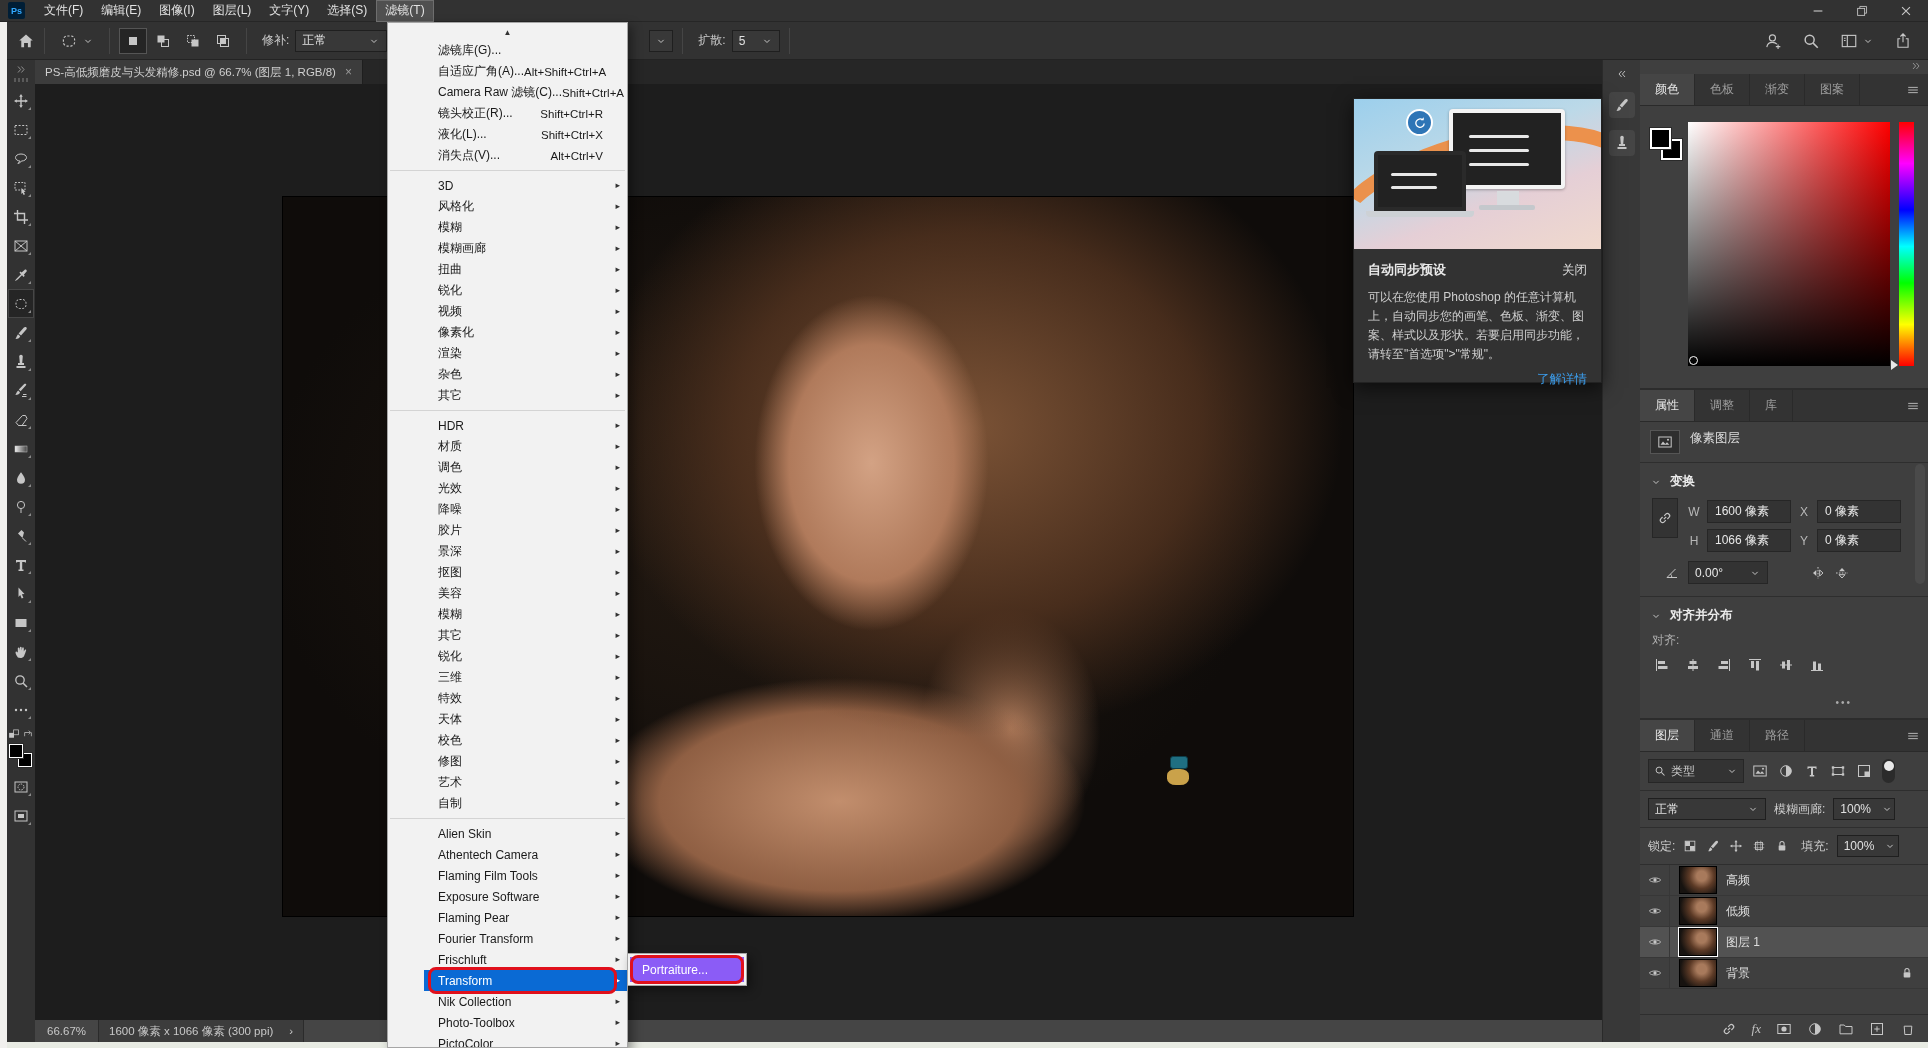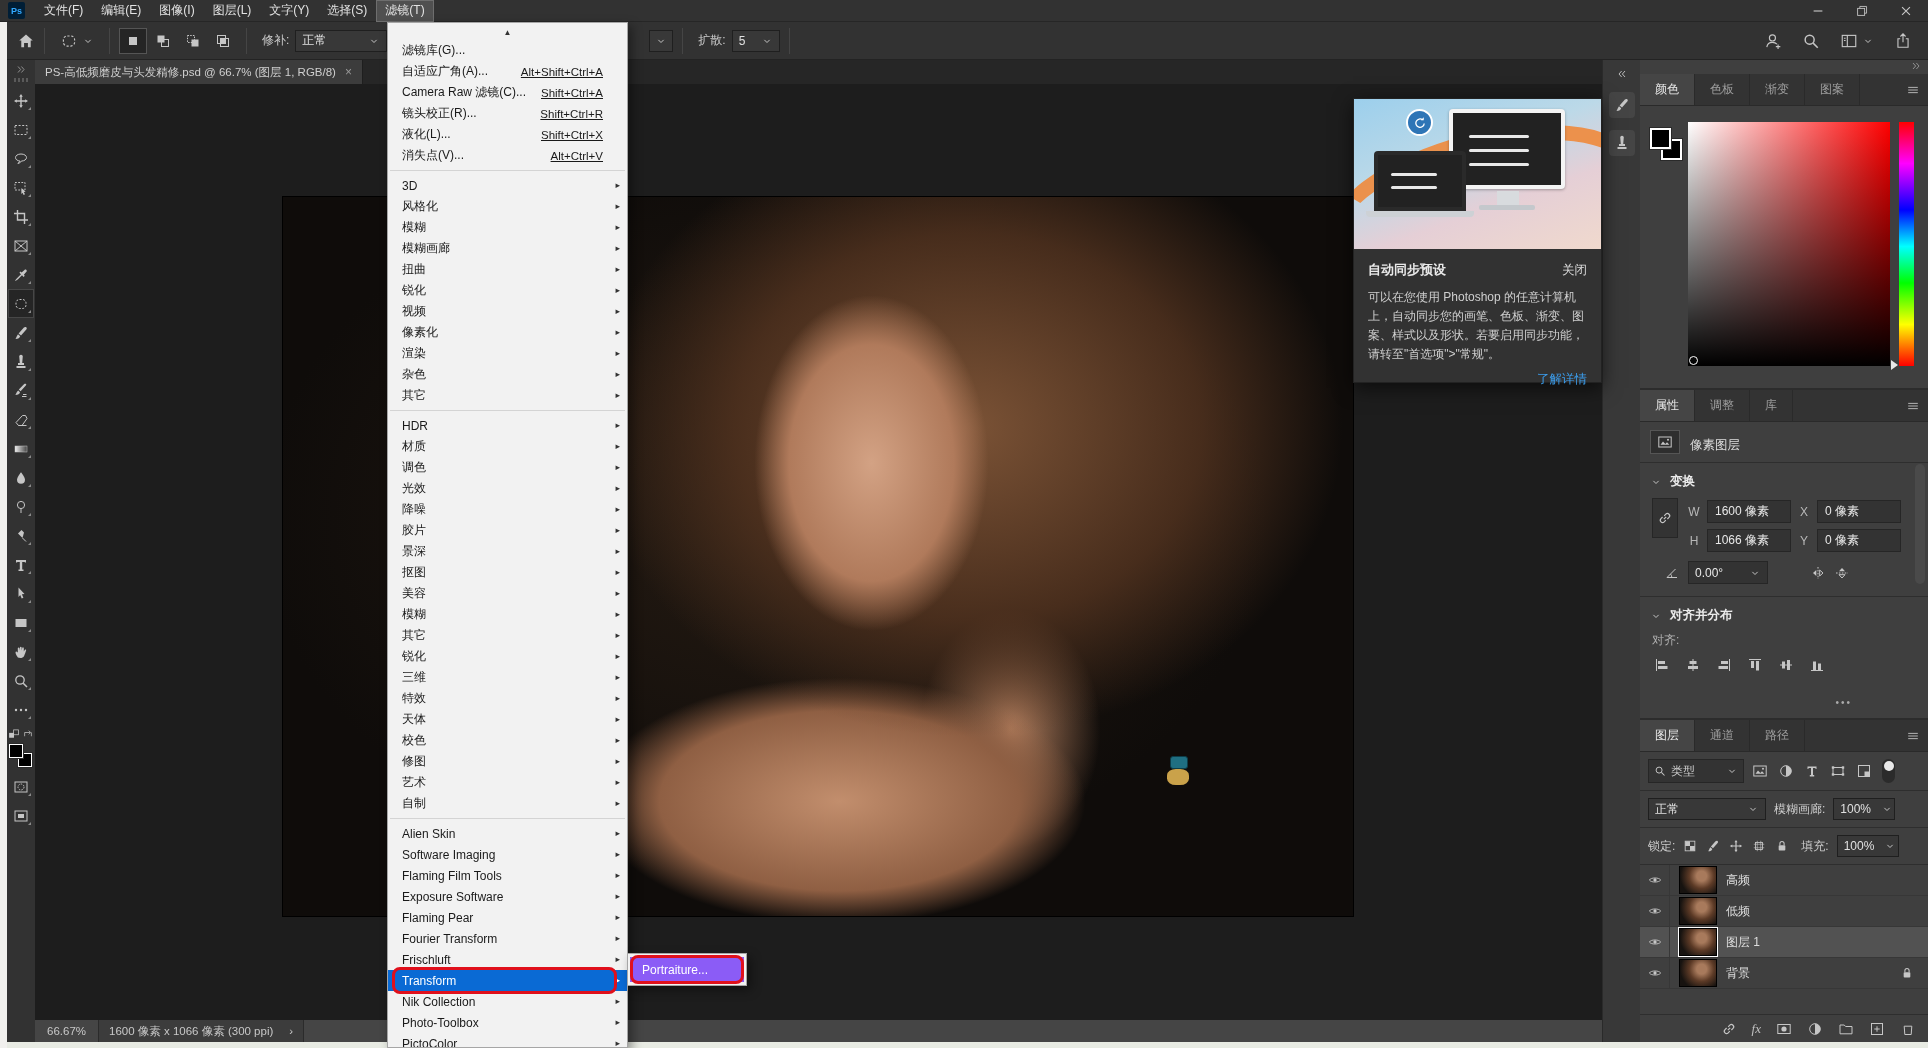--- a/index.html
+++ b/index.html
@@ -103,21 +103,21 @@
   .sat { position:absolute; left:48px; top:16px; right:38px; bottom:22px;
     background:linear-gradient(to bottom,rgba(0,0,0,0),#000),linear-gradient(to right,#ffffff,#ff0000); }
   .sat-cursor { position:absolute; left:1px; bottom:1px; width:9px; height:9px; border:1.5px solid #fff;
     border-radius:50%; }
   .hue { position:absolute; right:14px; top:16px; width:15px; bottom:22px;
     background:linear-gradient(#f00,#f0f 17%,#00f 36%,#0ff 51%,#0f0 66%,#ff0 83%,#f60 93%,#f00); }
   .hue-mark { position:absolute; right:30px; bottom:18px; width:0; height:0;
     border-top:5px solid transparent; border-bottom:5px solid transparent; border-left:7px solid #e8e8e8; }
 
   
-  .player-row { display:flex; align-items:flex-end; gap:10px; padding:8px 10px; border-bottom:1px solid #2e2e2e; }
+  .player-row { display:flex; align-items:flex-start; gap:10px; padding:8px 10px; border-bottom:1px solid #2e2e2e; }
   .pl-iconbox { width:30px; height:24px; background:#2e2e2e; border:1px solid #555;
     display:flex; align-items:center; justify-content:center; }
   .plabel { font-size:12.5px; color:#dddddd; }
   .section-h { display:flex; align-items:center; gap:8px; padding:10px 10px 4px; color:#eaeaea;
     font-weight:bold; font-size:12.5px; }
   .linkbox { position:absolute; left:12px; top:76px; width:26px; height:40px; background:#333;
     border:1px solid #262626; display:flex; align-items:center; justify-content:center; }
   .trow { display:flex; align-items:center; gap:7px; margin:6px 0 0 48px; }
   .tlabel { font-size:12px; color:#b8b8b8; width:12px; text-align:center; }
   .tinput { width:84px; height:23px; background:#333333; border:1px solid #262626; color:#e8e8e8;
@@ -175,22 +175,22 @@
   .pop-title { font-size:13px; font-weight:bold; color:#e9e9e9; }
   .pop-close { font-size:12.5px; color:#dcdcdc; }
   .pop-text { font-size:12px; line-height:1.58; color:#cfcfcf; }
   .pop-link { text-align:right; color:#3ba0f2; font-size:12.5px; margin-top:7px; }
 
   
   .fmenu { position:absolute; left:387px; top:22px; width:241px; bottom:0; background:#f2f2f2;
     border:1px solid #a6a6a6; box-shadow:4px 4px 10px rgba(0,0,0,.4); z-index:40; padding-top:2px;
     font-size:12px; color:#1a1a1a; overflow:hidden; }
   .scrolltip { height:15px; display:flex; align-items:center; justify-content:center; font-size:8px; color:#333; }
-  .mi { height:21px; display:flex; align-items:center; padding:0 8px 0 14px; position:relative; white-space:nowrap; }
-  .mi .sc { margin-left:auto; padding-right:16px; font-size:11.5px;text-decoration:underline; }
+  .mi { height:21px; display:flex; align-items:center; padding:0 8px 0 14px; position:relative; white-space:nowrap;margin-left:36px; }
+  .mi .sc { margin-left:auto; padding-right:16px; font-size:11.5px; }
   .mi .ar { position:absolute; right:7px; font-size:9px; color:#333; top:5px; }
   .mi.hl { background:#0a6ad4; color:#fff; } .mi.hl .ar { color:#fff; }
   .redbox { position:absolute; left:4px; right:10px; top:-3px; bottom:-3px; border:3px solid #e0101c;
     border-radius:8px; pointer-events:none; }
   .msep { height:1px; background:#d4d4d4; margin:4px 2px; }
 
   .flyout { position:absolute; left:627px; top:953px; width:120px; background:#f2f2f2;
     border:1px solid #a6a6a6; box-shadow:4px 4px 10px rgba(0,0,0,.4); z-index:41; padding:3px 2px; }
   .fi { height:25px; display:flex; align-items:center; padding:0 12px; font-size:12px; color:#1a1a1a; position:relative; }
   .fi.hl { background:#8b5cf6; color:#fff; }
@@ -1235,21 +1235,21 @@
           <span class="sc"></span>
           <span class="ar">▸</span>
         </div>
         <div class="msep"></div>
         <div class="mi">
           <span class="lb">Alien Skin</span>
           <span class="sc"></span>
           <span class="ar">▸</span>
         </div>
         <div class="mi">
-          <span class="lb">Software Imaging</span>
+          <span class="lb">Athentech Camera</span>
           <span class="sc"></span>
           <span class="ar">▸</span>
         </div>
         <div class="mi">
           <span class="lb">Flaming Film Tools</span>
           <span class="sc"></span>
           <span class="ar">▸</span>
         </div>
         <div class="mi">
           <span class="lb">Exposure Software</span>

